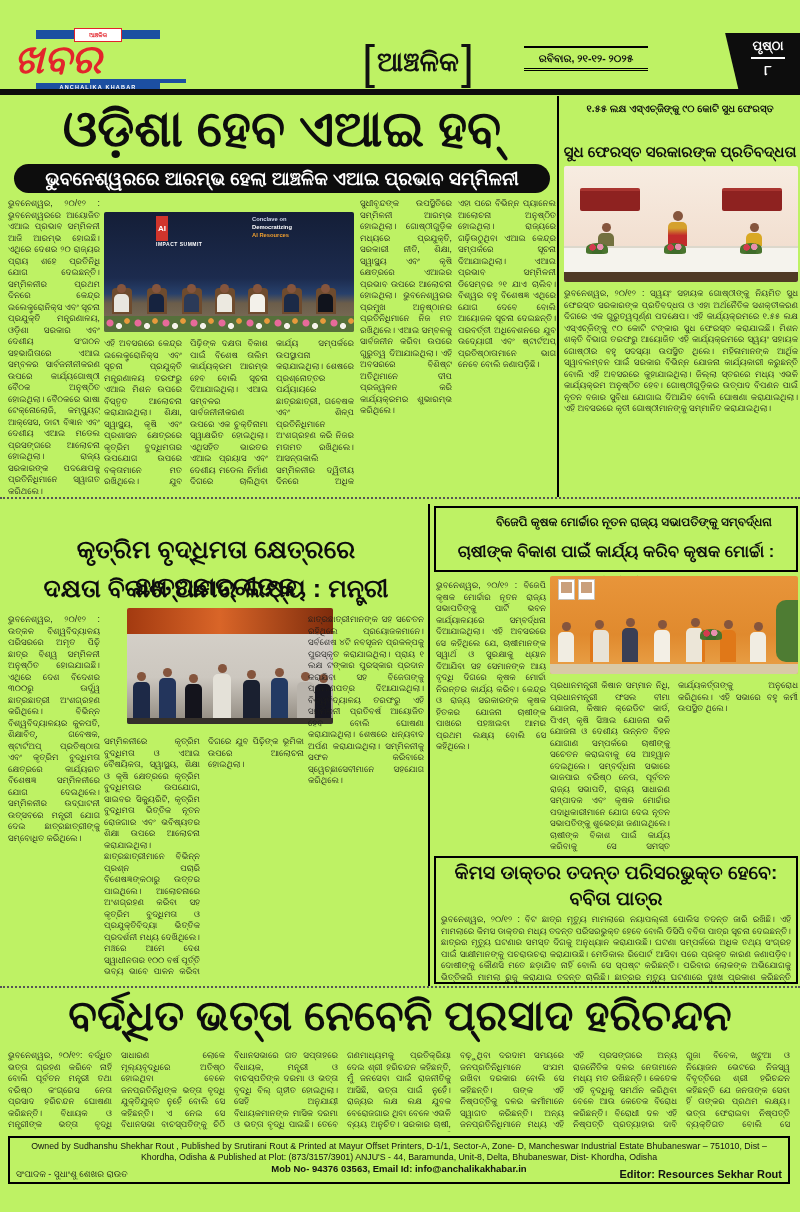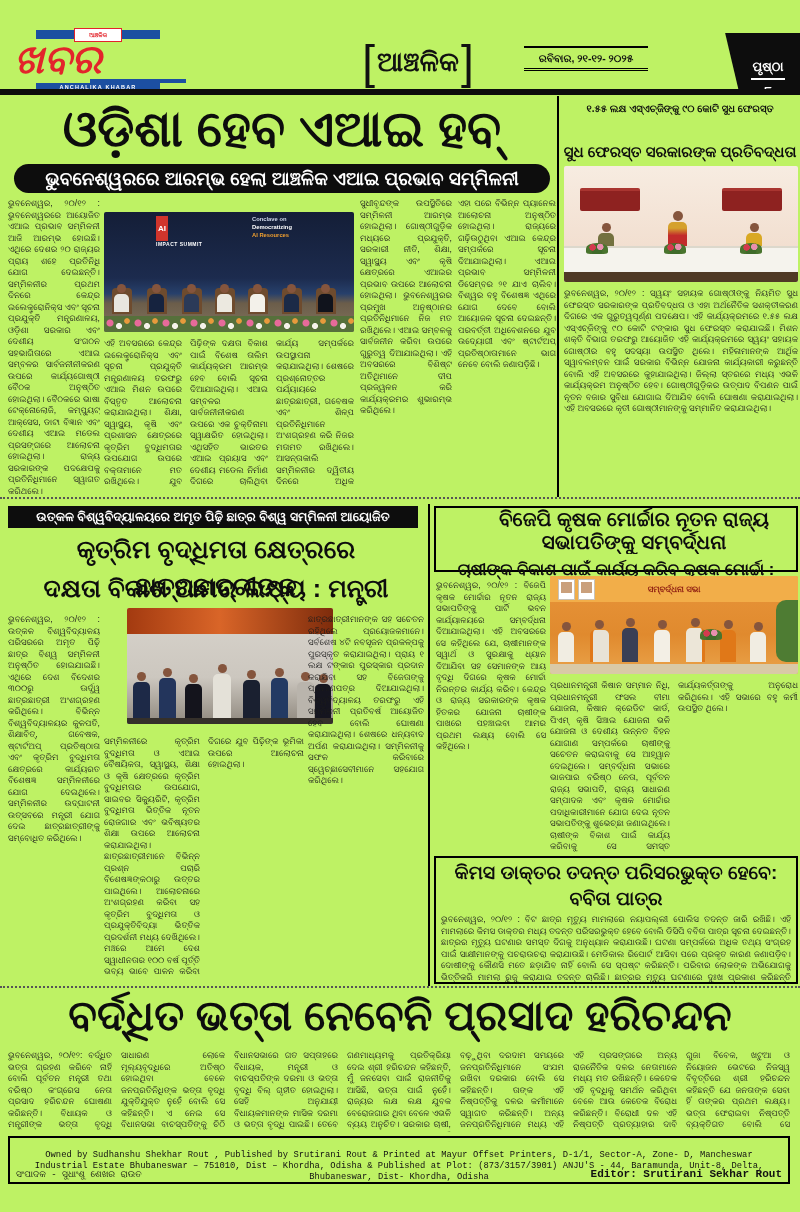--- a/index.html
+++ b/index.html
@@ -47,21 +47,21 @@
   <div class="abs" style="left:348px;top:34px;width:140px;height:56px;display:flex;align-items:center;justify-content:center;">
     <span style="font-size:46px;font-weight:300;line-height:50px;">[</span>
     <span style="font-size:27px;font-weight:800;padding:0 2px;">ଆଞ୍ଚଳିକ</span>
     <span style="font-size:46px;font-weight:300;line-height:50px;">]</span>
   </div>
 
   <div class="abs" style="left:524px;top:46px;width:124px;border-top:2px solid #000;border-bottom:3px double #000;padding:4px 0 3px;text-align:center;font-size:10.5px;font-weight:bold;overflow:hidden;">ରବିବାର, ୨୧-୧୨- ୨୦୨୫</div>
 
   <div class="abs" style="left:704px;top:33px;width:96px;height:57px;background:#0d0d0d;clip-path:polygon(22% 0,100% 0,100% 100%,36% 100%);">
     <div class="abs" style="left:38px;top:5px;width:52px;display:flex;flex-direction:column;align-items:center;color:#fff;">
-      <span style="font-size:13px;font-weight:bold;margin-top:21px;">ପୃଷ୍ଠା</span>
+      <span style="font-size:13px;font-weight:bold;">ପୃଷ୍ଠା</span>
       <span style="display:block;width:34px;height:2px;background:#fff;margin:3px 0;"></span>
       <span style="font-size:14px;font-weight:bold;">୮</span>
     </div>
   </div>
 
   <div class="blackbar" style="left:0;top:89px;width:800px;height:6px;"></div>
 
   <div class="abs hl" style="left:8px;top:97px;width:548px;height:64px;font-size:50px;line-height:64px;white-space:nowrap;">ଓଡ଼ିଶା ହେବ ଏଆଇ ହବ୍</div>
   <div class="abs pill" style="left:14px;top:164px;width:536px;height:29px;font-size:18.5px;line-height:29px;">ଭୁବନେଶ୍ୱରରେ ଆରମ୍ଭ ହେଲା ଆଞ୍ଚଳିକ ଏଆଇ ପ୍ରଭାବ ସମ୍ମିଳନୀ</div>
 
@@ -144,21 +144,20 @@
     <div class="bqt" style="left:22px;bottom:28px;"></div>
     <div class="bqt" style="left:100px;bottom:28px;"></div>
     <div class="bqt" style="left:176px;bottom:28px;"></div>
     <div class="abs" style="left:0;bottom:0;width:234px;height:10px;background:#503a26;"></div>
   </div>
 
   <div class="abs body-col" style="left:564px;top:288px;width:234px;height:206px;">ଭୁବନେଶ୍ୱର, ୨୦/୧୨ : ସ୍ୱୟଂ ସହାୟକ ଗୋଷ୍ଠୀଙ୍କୁ ନିୟମିତ ସୁଧ ଫେରସ୍ତ ସରକାରଙ୍କ ପ୍ରତିବଦ୍ଧତା ଓ ଏହା ଅର୍ଥନୈତିକ ସଶକ୍ତୀକରଣ ଦିଗରେ ଏକ ଗୁରୁତ୍ୱପୂର୍ଣ୍ଣ ପଦକ୍ଷେପ। ଏହି କାର୍ଯ୍ୟକ୍ରମରେ ୧.୫୫ ଲକ୍ଷ ଏସ୍‌ଏଚ୍‌ଜିଙ୍କୁ ୯୦ କୋଟି ଟଙ୍କାର ସୁଧ ଫେରସ୍ତ କରାଯାଇଛି। ମିଶନ ଶକ୍ତି ବିଭାଗ ତରଫରୁ ଆୟୋଜିତ ଏହି କାର୍ଯ୍ୟକ୍ରମରେ ସ୍ୱୟଂ ସହାୟକ ଗୋଷ୍ଠୀର ବହୁ ସଦସ୍ୟା ଉପସ୍ଥିତ ଥିଲେ। ମହିଳାମାନଙ୍କ ଆର୍ଥିକ ସ୍ୱାବଲମ୍ବନ ପାଇଁ ସରକାର ବିଭିନ୍ନ ଯୋଜନା କାର୍ଯ୍ୟକାରୀ କରୁଛନ୍ତି ବୋଲି ଏହି ଅବସରରେ କୁହାଯାଇଥିଲା। ଜିଲ୍ଲା ସ୍ତରରେ ମଧ୍ୟ ଏଭଳି କାର୍ଯ୍ୟକ୍ରମ ଅନୁଷ୍ଠିତ ହେବ। ଗୋଷ୍ଠୀଗୁଡ଼ିକର ଉତ୍ପାଦ ବିପଣନ ପାଇଁ ନୂତନ ବଜାର ସୁବିଧା ଯୋଗାଇ ଦିଆଯିବ ବୋଲି ଘୋଷଣା କରାଯାଇଥିଲା। ଏହି ଅବସରରେ କୃତୀ ଗୋଷ୍ଠୀମାନଙ୍କୁ ସମ୍ମାନିତ କରାଯାଇଥିଲା।</div>
 
   <div class="dotted" style="left:0;top:497px;width:800px;"></div>
 
-  <div class="abs kicker" style="left:8px;top:506px;width:410px;height:22px;font-size:12.5px;line-height:22px;">ଉତ୍କଳ ବିଶ୍ୱବିଦ୍ୟାଳୟରେ ଅମୃତ ପିଢ଼ି ଛାତ୍ର ବିଶ୍ୱ ସମ୍ମିଳନୀ ଆୟୋଜିତ</div>
   <div class="abs hl" style="left:8px;top:570px;width:416px;font-size:25px;line-height:37px;">ଦକ୍ଷତା ବିକାଶ ଆମର ଲକ୍ଷ୍ୟ : ମନ୍ତ୍ରୀ</div>
   <div class="abs hl" style="left:8px;top:531px;width:416px;font-size:25px;line-height:37px;">କୃତ୍ରିମ ବୃଦ୍ଧିମତା କ୍ଷେତ୍ରରେ ଛାତ୍ରଛାତ୍ରୀଙ୍କ</div>
 
   <div class="abs body-col" style="left:8px;top:614px;width:92px;height:370px;">ଭୁବନେଶ୍ୱର, ୨୦/୧୨ : ଉତ୍କଳ ବିଶ୍ୱବିଦ୍ୟାଳୟ ପରିସରରେ ଅମୃତ ପିଢ଼ି ଛାତ୍ର ବିଶ୍ୱ ସମ୍ମିଳନୀ ଅନୁଷ୍ଠିତ ହୋଇଯାଇଛି। ଏଥିରେ ଦେଶ ବିଦେଶର ୩୦୦ରୁ ଊର୍ଦ୍ଧ୍ୱ ଛାତ୍ରଛାତ୍ରୀ ଅଂଶଗ୍ରହଣ କରିଥିଲେ। ବିଭିନ୍ନ ବିଶ୍ୱବିଦ୍ୟାଳୟର କୁଳପତି, ଶିକ୍ଷାବିତ୍, ଗବେଷକ, ଷ୍ଟାର୍ଟଅପ୍ ପ୍ରତିଷ୍ଠାତା ଏବଂ କୃତ୍ରିମ ବୁଦ୍ଧିମତା କ୍ଷେତ୍ରରେ କାର୍ଯ୍ୟରତ ବିଶେଷଜ୍ଞ ସମ୍ମିଳନୀରେ ଯୋଗ ଦେଇଥିଲେ। ସମ୍ମିଳନୀର ଉଦ୍‌ଘାଟନୀ ଉତ୍ସବରେ ମନ୍ତ୍ରୀ ଯୋଗ ଦେଇ ଛାତ୍ରଛାତ୍ରୀଙ୍କୁ ସମ୍ବୋଧିତ କରିଥିଲେ।</div>
 
   <div class="photo" style="left:127px;top:608px;width:206px;height:116px;background:linear-gradient(180deg,#d8d4cc 0%,#ccc7bf 60%,#8f887e 100%);">
     <div class="abs" style="left:0;top:0;width:206px;height:26px;background:linear-gradient(90deg,#a33a10 0%,#d96528 45%,#7e2c0c 100%);"></div>
     <span class="pn" style="left:6px;bottom:6px;">
         <i class="ph"></i>
         <i class="pb" style="background:#1d2947;width:17px;height:36px;"></i>
@@ -193,28 +192,27 @@
       </span>
     <div class="abs" style="left:0;bottom:0;width:206px;height:6px;background:#35302a;"></div>
   </div>
 
   <div class="abs body-col" style="left:104px;top:736px;width:200px;height:248px;column-count:2;column-gap:8px;column-fill:auto;">ସମ୍ମିଳନୀରେ କୃତ୍ରିମ ବୁଦ୍ଧିମତା ଓ ଏଆଇ ବୈଷୟିକତା, ସ୍ୱାସ୍ଥ୍ୟ, ଶିକ୍ଷା ଓ କୃଷି କ୍ଷେତ୍ରରେ କୃତ୍ରିମ ବୁଦ୍ଧିମତାର ଉପଯୋଗ, ସାଇବର ସିକ୍ୟୁରିଟି, କୃତ୍ରିମ ବୁଦ୍ଧିମତା ଭିତ୍ତିକ ନୂତନ ରୋଜଗାର ଏବଂ ଭବିଷ୍ୟତର ଶିକ୍ଷା ଉପରେ ଆଲୋଚନା କରାଯାଇଥିଲା। ଛାତ୍ରଛାତ୍ରୀମାନେ ବିଭିନ୍ନ ପ୍ରଶ୍ନ ପଚାରି ବିଶେଷଜ୍ଞଙ୍କଠାରୁ ଉତ୍ତର ପାଇଥିଲେ। ଆଲୋଚନାରେ ଅଂଶଗ୍ରହଣ କରିବା ସହ କୃତ୍ରିମ ବୁଦ୍ଧିମତା ଓ ପ୍ରଯୁକ୍ତିବିଦ୍ୟା ଭିତ୍ତିକ ପ୍ରଦର୍ଶନୀ ମଧ୍ୟ ଦେଖିଥିଲେ। ମଞ୍ଚରେ ଆମେ ଦେଶ ସ୍ୱାଧୀନତାର ୧୦୦ ବର୍ଷ ପୂର୍ତ୍ତି ଭବ୍ୟ ଭାବେ ପାଳନ କରିବା ଦିଗରେ ଯୁବ ପିଢ଼ିଙ୍କ ଭୂମିକା ଉପରେ ଆଲୋଚନା ହୋଇଥିଲା।</div>
   <div class="abs body-col" style="left:308px;top:614px;width:116px;height:370px;">ଛାତ୍ରଛାତ୍ରୀମାନଙ୍କ ସହ ସଚେତନ ରହିଥିଲେ ପ୍ରୟୋଜକମାନେ। ସର୍ବଶେଷ ୪ଟି ନବସୃଜନ ପ୍ରକଳ୍ପକୁ ପୁରସ୍କୃତ କରାଯାଇଥିଲା। ପ୍ରାୟ ୧ ଲକ୍ଷ ଟଙ୍କାର ପୁରସ୍କାର ପ୍ରଦାନ କରାଯିବା ସହ ବିଜେତାଙ୍କୁ ପ୍ରମାଣପତ୍ର ଦିଆଯାଇଥିଲା। ବିଶ୍ୱବିଦ୍ୟାଳୟ ତରଫରୁ ଏହି ସମ୍ମିଳନୀ ପ୍ରତିବର୍ଷ ଆୟୋଜିତ ହେବ ବୋଲି ଘୋଷଣା କରାଯାଇଥିଲା। ଶେଷରେ ଧନ୍ୟବାଦ ଅର୍ପଣ କରାଯାଇଥିଲା। ସମ୍ମିଳନୀକୁ ସଫଳ କରିବାରେ ସ୍ୱେଚ୍ଛାସେବୀମାନେ ସହଯୋଗ କରିଥିଲେ।</div>
 
   <div class="vrule" style="left:428px;top:504px;width:2px;height:482px;"></div>
 
   <div class="abs" style="left:434px;top:506px;width:364px;height:66px;border:2px solid #000;box-sizing:border-box;">
-    <div class="hl" style="font-size:20px;line-height:23px;padding-left:36px;">ବିଜେପି କୃଷକ ମୋର୍ଚ୍ଚାର ନୂତନ ରାଜ୍ୟ ସଭାପତିଙ୍କୁ ସମ୍ବର୍ଦ୍ଧନା</div>
+    <div class="hl" style="font-size:12px;line-height:28px;padding-left:36px;">ବିଜେପି କୃଷକ ମୋର୍ଚ୍ଚାର ନୂତନ ରାଜ୍ୟ ସଭାପତିଙ୍କୁ ସମ୍ବର୍ଦ୍ଧନା</div>
     <div class="hl" style="font-size:16.5px;line-height:30px;">ଚାଷୀଙ୍କ ବିକାଶ ପାଇଁ କାର୍ଯ୍ୟ କରିବ କୃଷକ ମୋର୍ଚ୍ଚା : ଶୁଭାଂଶୁ</div>
   </div>
 
   <div class="abs body-col" style="left:436px;top:580px;width:110px;height:274px;">ଭୁବନେଶ୍ୱର, ୨୦/୧୨ : ବିଜେପି କୃଷକ ମୋର୍ଚ୍ଚାର ନୂତନ ରାଜ୍ୟ ସଭାପତିଙ୍କୁ ପାର୍ଟି ଭବନ କାର୍ଯ୍ୟାଳୟରେ ସମ୍ବର୍ଦ୍ଧନା ଦିଆଯାଇଥିଲା। ଏହି ଅବସରରେ ସେ କହିଥିଲେ ଯେ, ଚାଷୀମାନଙ୍କ ସ୍ୱାର୍ଥ ଓ ସୁରକ୍ଷାକୁ ଧ୍ୟାନ ଦିଆଯିବା ସହ ସେମାନଙ୍କ ଆୟ ବୃଦ୍ଧି ଦିଗରେ କୃଷକ ମୋର୍ଚ୍ଚା ନିରନ୍ତର କାର୍ଯ୍ୟ କରିବ। କେନ୍ଦ୍ର ଓ ରାଜ୍ୟ ସରକାରଙ୍କ କୃଷକ ହିତକର ଯୋଜନା ଚାଷୀଙ୍କ ପାଖରେ ପହଞ୍ଚାଇବା ଆମର ପ୍ରଥମ ଲକ୍ଷ୍ୟ ବୋଲି ସେ କହିଥିଲେ।</div>
 
   <div class="photo" style="left:550px;top:576px;width:248px;height:98px;background:linear-gradient(180deg,#e8953a 0%,#e08a2e 60%,#eaa34a 100%);">
-    <div class="abs" style="left:0;top:0;width:248px;height:26px;background:#f2ae49;text-align:center;color:#8e1d12;font-size:8.5px;font-weight:bold;line-height:26px;overflow:hidden;">ସମ୍ବର୍ଦ୍ଧନା ସଭା</div>
     <div class="frame" style="left:8px;top:3px;width:15px;height:19px;">
         <i></i>
       </div>
     <div class="frame" style="left:28px;top:3px;width:15px;height:19px;">
         <i></i>
       </div>
     <div class="abs" style="right:0;top:24px;width:22px;height:62px;background:#4e7c33;border-radius:10px 0 0 10px;"></div>
     <span class="pn" style="left:8px;bottom:12px;">
         <i class="ph"></i>
         <i class="pb" style="background:#f1ede2;width:16px;height:30px;"></i>
@@ -259,20 +257,20 @@
   <div class="abs hl" style="left:8px;top:988px;width:784px;font-size:42px;line-height:56px;white-space:nowrap;">ବର୍ଦ୍ଧିତ ଭତ୍ତା ନେବେନି ପ୍ରସାଦ ହରିଚନ୍ଦନ</div>
 
   <div class="abs body-col" style="left:8px;top:1050px;width:104px;height:82px;">ଭୁବନେଶ୍ୱର, ୨୦/୧୨: ବର୍ଦ୍ଧିତ ଭତ୍ତା ଗ୍ରହଣ କରିବେ ନାହିଁ ବୋଲି ପୂର୍ବତନ ମନ୍ତ୍ରୀ ତଥା ବରିଷ୍ଠ କଂଗ୍ରେସ ନେତା ପ୍ରସାଦ ହରିଚନ୍ଦନ ଘୋଷଣା କରିଛନ୍ତି। ବିଧାୟକ ଓ ମନ୍ତ୍ରୀଙ୍କ ଭତ୍ତା ବୃଦ୍ଧି ନିଷ୍ପତ୍ତିକୁ ସେ ବିରୋଧ କରିଛନ୍ତି। ଶ୍ରୀ ହରିଚନ୍ଦନ କହିଛନ୍ତି ଯେ ରାଜ୍ୟର ଆର୍ଥିକ ସ୍ଥିତି ଭଲ ନଥିବା ବେଳେ ଏଭଳି ନିଷ୍ପତ୍ତି ଅନୁଚିତ।</div>
   <div class="abs body-col" style="left:121px;top:1050px;width:104px;height:82px;">ସାଧାରଣ ଲୋକେ ମୂଲ୍ୟବୃଦ୍ଧିରେ ଅତିଷ୍ଠ ହୋଇଥିବା ବେଳେ ଜନପ୍ରତିନିଧିଙ୍କ ଭତ୍ତା ବୃଦ୍ଧି ଯୁକ୍ତିଯୁକ୍ତ ନୁହେଁ ବୋଲି ସେ କହିଛନ୍ତି। ଏ ନେଇ ସେ ବିଧାନସଭା ବାଚସ୍ପତିଙ୍କୁ ଚିଠି ଲେଖିଛନ୍ତି। ନିଜ ଭତ୍ତା ରାଜ୍ୟ କୋଷାଗାରକୁ ଫେରାଇ ଦେବେ ବୋଲି ସେ ସ୍ପଷ୍ଟ କରିଛନ୍ତି। ଏହି ଅର୍ଥ ଗରିବ ଲୋକଙ୍କ ପାଇଁ ବିନିଯୋଗ ହେଉ ବୋଲି ସେ ଚାହିଁଛନ୍ତି।</div>
   <div class="abs body-col" style="left:234px;top:1050px;width:104px;height:82px;">ବିଧାନସଭାରେ ଗତ ସପ୍ତାହରେ ବିଧାୟକ, ମନ୍ତ୍ରୀ ଓ ବାଚସ୍ପତିଙ୍କ ଦରମା ଓ ଭତ୍ତା ବୃଦ୍ଧି ବିଲ୍ ଗୃହୀତ ହୋଇଥିଲା। ସେହି ଅନୁଯାୟୀ ବିଧାୟକମାନଙ୍କ ମାସିକ ଦରମା ଓ ଭତ୍ତା ବୃଦ୍ଧି ପାଇଛି। ତେବେ ଏହି ନିଷ୍ପତ୍ତିକୁ ନେଇ ରାଜନୈତିକ ମହଲରେ ଆଲୋଚନା ଜୋର ଧରିଛି। ବିଭିନ୍ନ ଦଳର ନେତା ଏ ନେଇ ପ୍ରତିକ୍ରିୟା ଦେଇଛନ୍ତି।</div>
   <div class="abs body-col" style="left:347px;top:1050px;width:104px;height:82px;">ଗଣମାଧ୍ୟମକୁ ପ୍ରତିକ୍ରିୟା ଦେଇ ଶ୍ରୀ ହରିଚନ୍ଦନ କହିଛନ୍ତି, ମୁଁ ଜନସେବା ପାଇଁ ରାଜନୀତିକୁ ଆସିଛି, ଭତ୍ତା ପାଇଁ ନୁହେଁ। ରାଜ୍ୟର ଲକ୍ଷ ଲକ୍ଷ ଯୁବକ ବେରୋଜଗାର ଥିବା ବେଳେ ଏଭଳି ବ୍ୟୟ ଅନୁଚିତ। ସରକାର ଚାଷୀ, ଶ୍ରମିକ ଓ ଗରିବଙ୍କ ପାଇଁ ଅଧିକ ଅର୍ଥ ଖର୍ଚ୍ଚ କରିବା ଉଚିତ ବୋଲି ସେ ମତ ଦେଇଛନ୍ତି।</div>
   <div class="abs body-col" style="left:460px;top:1050px;width:104px;height:82px;">ବଢ଼ୁଥିବା ଦରଦାମ ସମୟରେ ଜନପ୍ରତିନିଧିମାନେ ସଂଯମ ରଖିବା ଦରକାର ବୋଲି ସେ କହିଛନ୍ତି। ତାଙ୍କ ଏହି ନିଷ୍ପତ୍ତିକୁ ଦଳର କର୍ମୀମାନେ ସ୍ୱାଗତ କରିଛନ୍ତି। ଅନ୍ୟ ଜନପ୍ରତିନିଧିମାନେ ମଧ୍ୟ ଏହି ବାଟ ଅନୁସରଣ କରିବା ଉଚିତ ବୋଲି ସେ ଆହ୍ୱାନ ଦେଇଛନ୍ତି। ସାମାଜିକ ଗଣମାଧ୍ୟମରେ ଏହାର ପ୍ରଶଂସା ହେଉଛି।</div>
   <div class="abs body-col" style="left:573px;top:1050px;width:104px;height:82px;">ଏହି ପ୍ରସଙ୍ଗରେ ଅନ୍ୟ ରାଜନୈତିକ ଦଳର ନେତାମାନେ ମଧ୍ୟ ମତ ରଖିଛନ୍ତି। କେତେକ ଏହି ବୃଦ୍ଧିକୁ ସମର୍ଥନ କରିଥିବା ବେଳେ ଆଉ କେତେକ ବିରୋଧ କରିଛନ୍ତି। ବିରୋଧୀ ଦଳ ଏହି ନିଷ୍ପତ୍ତି ପ୍ରତ୍ୟାହାର ଦାବି କରିଛି। ଆଗାମୀ ଦିନରେ ଏହି ପ୍ରସଙ୍ଗ ଅଧିକ ଚର୍ଚ୍ଚାକୁ ଆସିବ ବୋଲି ରାଜନୈତିକ ସମୀକ୍ଷକ କହିଛନ୍ତି।</div>
   <div class="abs body-col" style="left:686px;top:1050px;width:104px;height:82px;">ଗୁଜା ବିବେକ, ଖଟୁଆ ଓ ନିୟୋଜନ ଭେଟରେ ନିଜସ୍ୱ ବିବୃତ୍ତିରେ ଶ୍ରୀ ହରିଚନ୍ଦନ କହିଛନ୍ତି ଯେ ଜନତାଙ୍କ ସେବା ହିଁ ତାଙ୍କର ପ୍ରଥମ ଲକ୍ଷ୍ୟ। ଭତ୍ତା ଫେରାଇବା ନିଷ୍ପତ୍ତି ବ୍ୟକ୍ତିଗତ ବୋଲି ସେ କହିଛନ୍ତି। ତାଙ୍କ ଦଳ ଏହି ପ୍ରସଙ୍ଗରେ ଆନ୍ଦୋଳନ କରିବ ବୋଲି ସୂଚନା ଦେଇଛି। ଏନେଇ ଚର୍ଚ୍ଚା ଜାରି ରହିଛି।</div>
 
-  <div class="abs" style="left:8px;top:1136px;width:782px;height:48px;border:2px solid #000;box-sizing:border-box;padding:12px 8px;overflow:hidden;font-family:Liberation Mono, monospace;">
+  <div class="abs" style="left:8px;top:1136px;width:782px;height:48px;border:2px solid #000;box-sizing:border-box;padding:3px 8px;overflow:hidden;">
     <div style="font-size:8.8px;line-height:1.25;text-align:center;">Owned by Sudhanshu Shekhar Rout , Published by Srutirani Rout &amp; Printed at Mayur Offset Printers,  D-1/1, Sector-A, Zone- D, Mancheswar Industrial Estate Bhubaneswar – 751010, Dist – Khordha, Odisha  &amp; Published at Plot: (873/3157/3901)  ANJU'S - 44, Baramunda, Unit-8, Delta, Bhubaneswar, Dist- Khordha, Odisha</div>
     <div style="font-size:9.5px;font-weight:bold;text-align:center;">Mob No- 94376 03563,  Email Id: info@anchalikakhabar.in</div>
     <span class="abs" style="left:6px;bottom:2px;font-size:9px;">ସଂପାଦକ - ସୁଧାଂଶୁ ଶେଖର ରାଉତ</span>
-    <span class="abs" style="right:6px;bottom:2px;font-size:11px;font-weight:bold;">Editor: Srutirani Sekhar Rout</span>
+    <span class="abs" style="right:6px;bottom:2px;font-size:11px;font-weight:bold;">Editor: Resources Sekhar Rout</span>
   </div>
 
 </div>
 
 </body></html>

